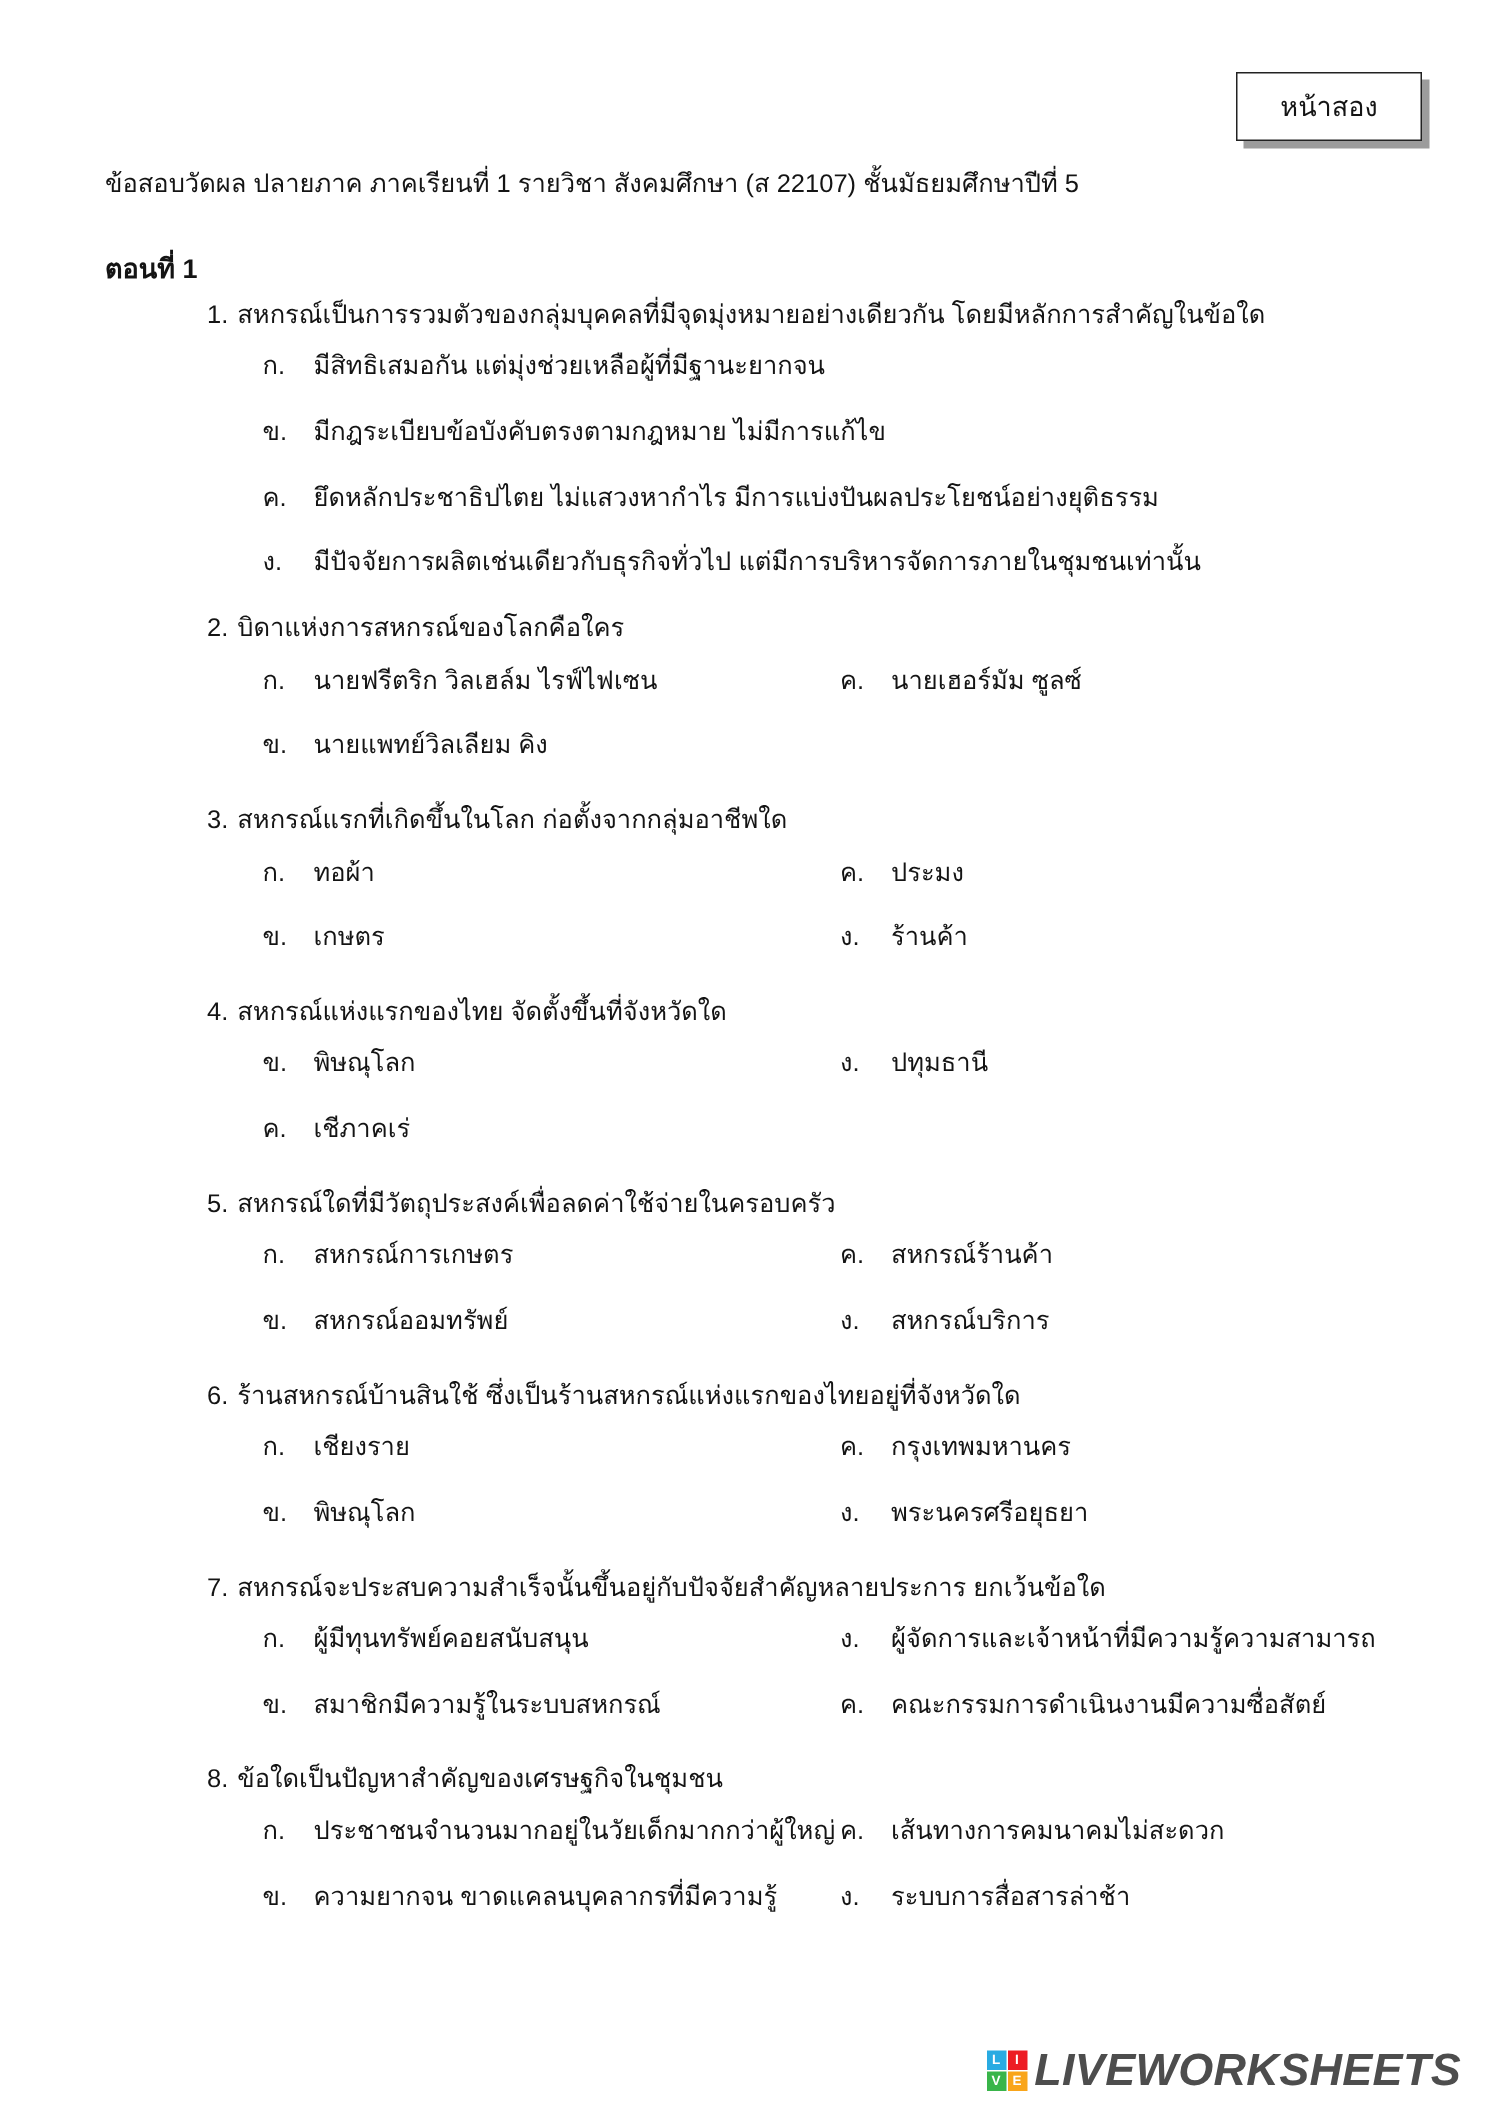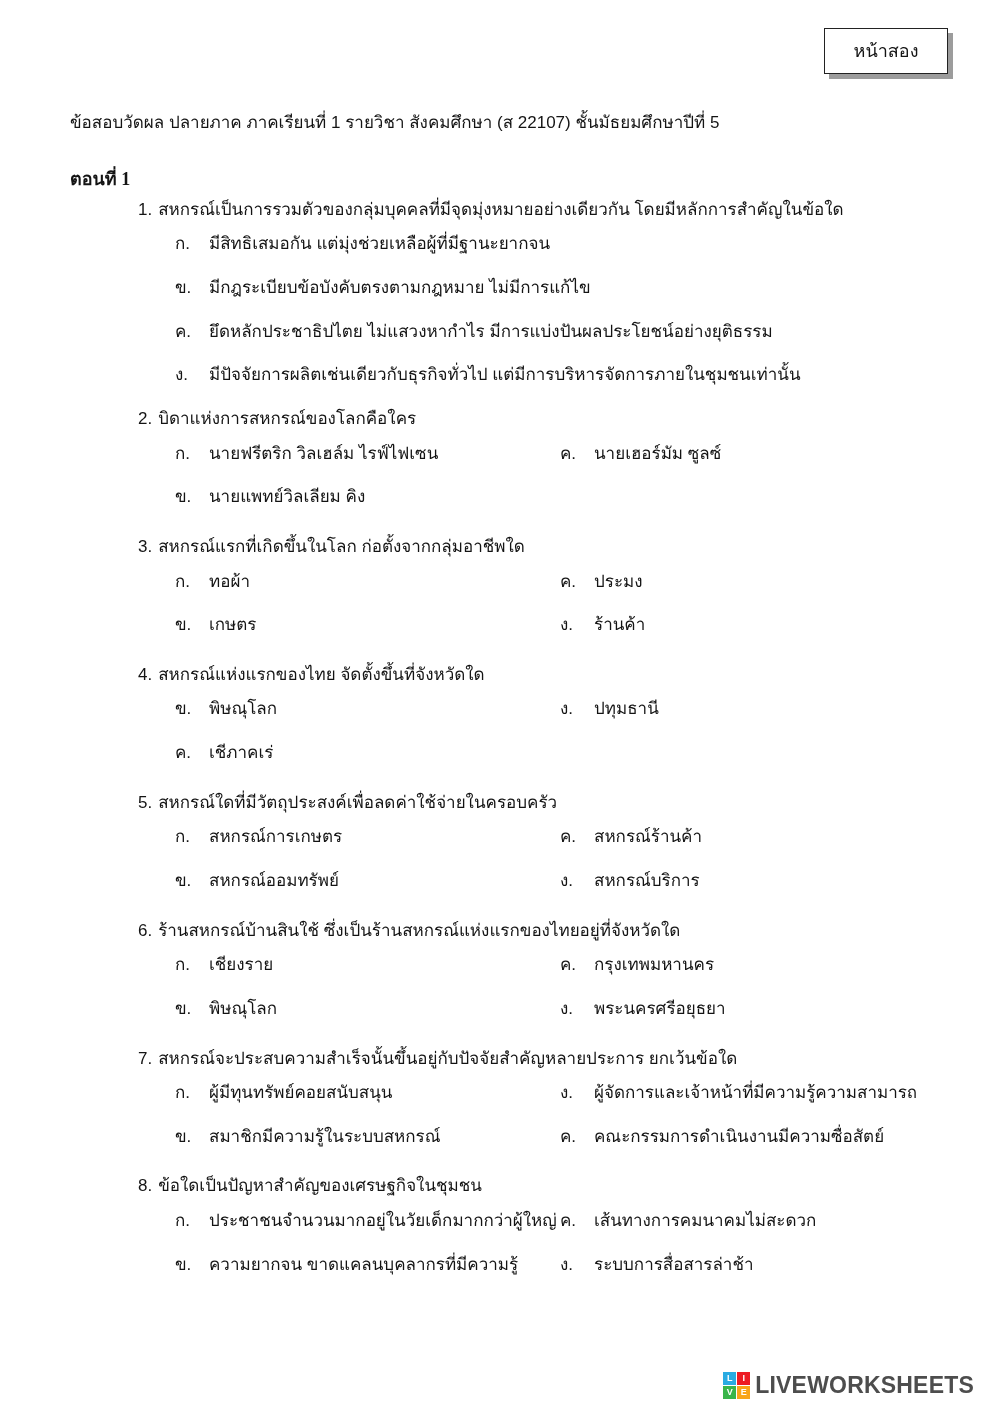--- a/index.html
+++ b/index.html
@@ -8,33 +8,33 @@
     width:1000px;height:1414px;
     margin:0 auto;
     background:#ffffff;
     font-family:"Liberation Sans","DejaVu Sans",sans-serif;
     color:#141414;
     font-size:17px;
     line-height:1.45;
     overflow:hidden;
   }
   .page-label-box{
-    position:absolute;top:28px;right:52px;
+    position:absolute;top:48px;right:52px;
     width:122px;height:44px;
     border:1.5px solid #222;
     background:#fff;
     box-shadow:5px 5px 0 #9c9c9c;
     display:flex;align-items:center;justify-content:center;
     font-size:18px;
   }
   .content{
     padding:111px 40px 0 70px;
   }
   .header{margin-bottom:30px;}
-  .section-title{font-weight:bold;font-size:18px;margin-bottom:5px;font-family:Liberation Serif, serif;}
+  .section-title{font-weight:bold;font-size:18px;margin-bottom:5px;}
   .instruction{margin-bottom:4px;}
   .instruction .label{font-weight:bold;}
   .questions{padding-left:68px;}
   .question{margin-top:4px;}
   .q-text{margin:6px 0 10px 0;}
   .q-num{display:inline-block;margin-right:6px;}
   .options{padding-left:37px;}
   .options .option{margin-bottom:19px;}
   .options.two-col{
     display:grid;
@@ -52,23 +52,24 @@
     grid-template-columns:13px 13px;
     grid-auto-rows:13px;
     gap:1px;
   }
   .lw-logo span{
     display:flex;align-items:center;justify-content:center;
     color:#fff;font-size:9px;font-weight:bold;
     font-family:"Liberation Sans",sans-serif;
   }
   .brand{
-    font-size:23px;font-weight:bold;color:#4d4d4d;
+    font-size:30px;font-weight:bold;color:#4d4d4d;
     letter-spacing:0.2px;
     font-family:"Liberation Sans",sans-serif;
+    font-style:italic;
   }
 </style>
 </head>
 <body>
 
 <div class="page">
 
   <div class="page-label-box">
     <span>หน้าสอง</span>
   </div>

